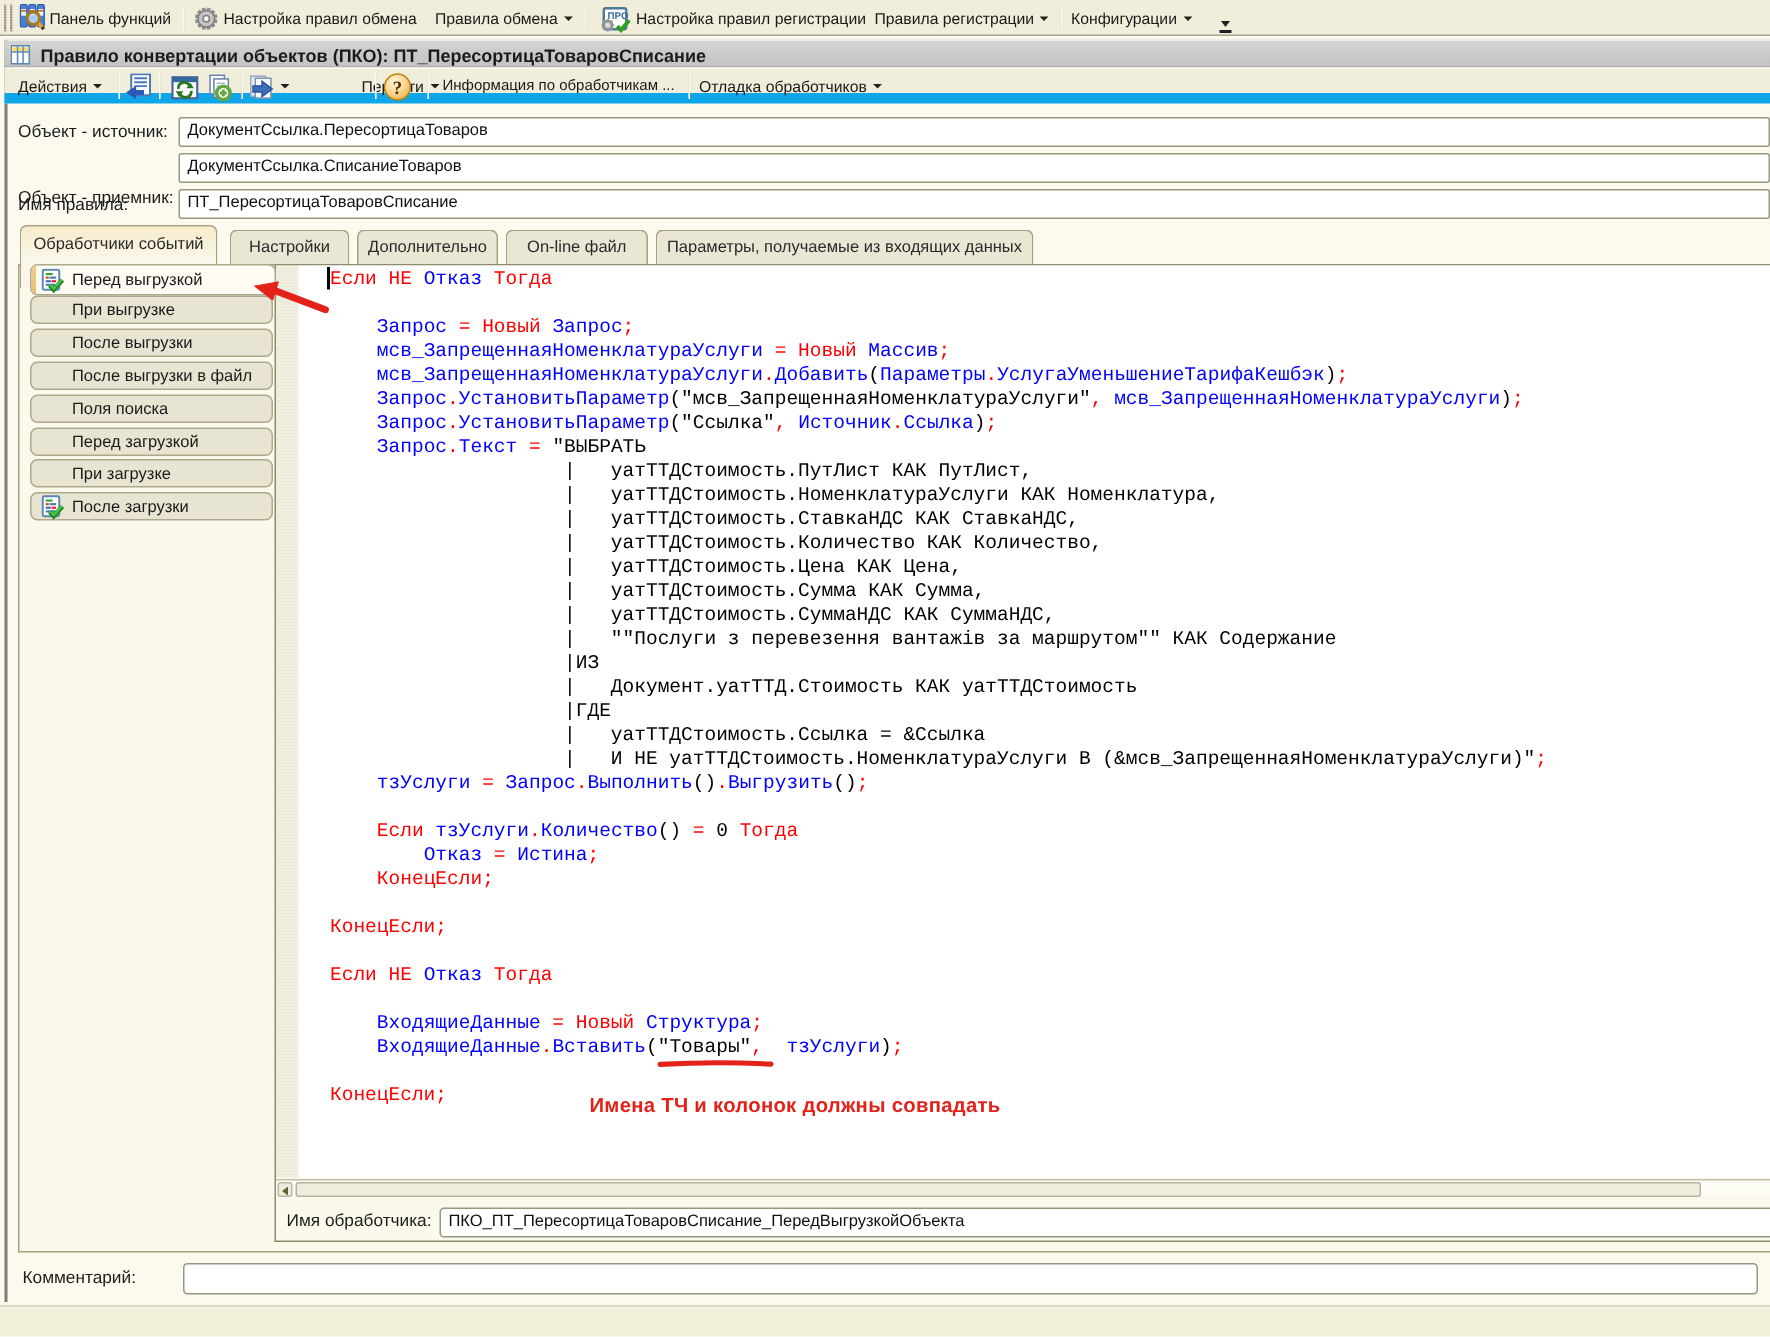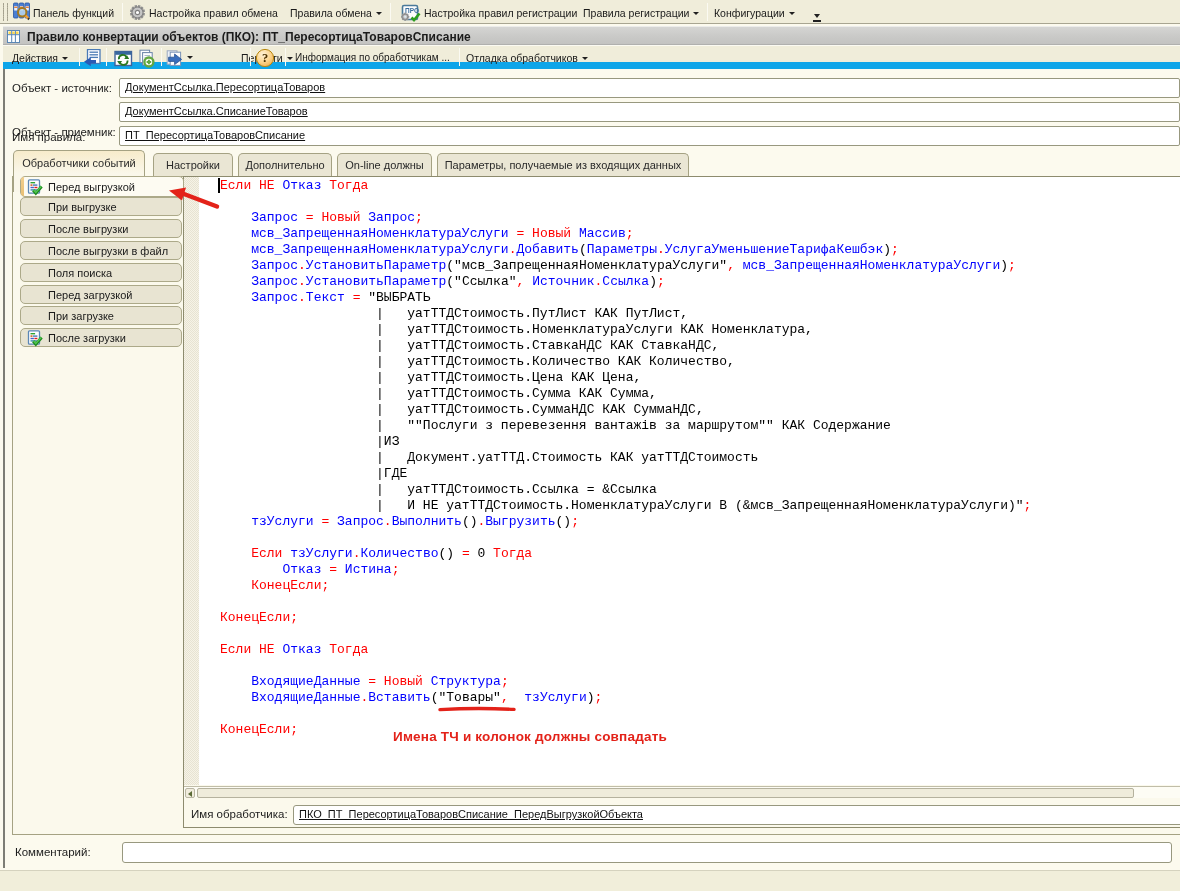--- a/index.html
+++ b/index.html
@@ -3,21 +3,21 @@
 <style>
   * { margin:0; padding:0; box-sizing:border-box; }
   html,body { width:1180px; height:891px; }
   body { position:relative; background:#fcfaee; font-family:"Liberation Sans",sans-serif; overflow:hidden; font-size:11px; color:#1a1a1a; }
   .abs { position:absolute; }
   .sep { position:absolute; width:1px; background:#b9b6a3; border-right:1px solid #fbfaf2; }
   .tbtxt { position:absolute; font-size:10.5px; color:#1a1a1a; white-space:nowrap; }
   .arr { display:inline-block; width:0; height:0; border-left:3px solid transparent; border-right:3px solid transparent; border-top:3px solid #202020; vertical-align:middle; margin-left:4px; margin-bottom:1px; }
   .lbl { position:absolute; font-size:11.5px; color:#1c1c1c; white-space:nowrap; }
   .inp { position:absolute; background:#fff; border:1px solid #98987f; border-radius:2px; font-size:11px; color:#101010; white-space:nowrap; overflow:hidden; }
-  .inp span { position:relative; left:5px; top:2px;text-decoration:underline; }
+  .inp span { position:relative; left:5px; top:2px; }
   .tab { position:absolute; top:153px; height:24px; background:#eae6d4; border:1px solid #a5a283; border-bottom:none; border-radius:5px 5px 0 0; text-align:center; font-size:11px; color:#2a2a2a; line-height:22px; white-space:nowrap; }
   .lbtn { position:absolute; left:20px; width:162px; height:19px; background:#e8e4d2; border:1px solid #aca989; border-radius:5px; font-size:11px; color:#1a1a1a; line-height:17px; white-space:nowrap; z-index:2; }
   .lbtn .t { position:absolute; left:27px; top:1px; }
   pre.code { position:absolute; z-index:3; left:220px; top:178px; font-family:"Liberation Mono",monospace; font-size:13px; line-height:16px; color:#000; }
   pre.code .r { color:#ff0000; }
   pre.code .b { color:#0000ff; }
 </style></head>
 <body>
 
 <div class="abs" style="left:0;top:0;width:1180px;height:24px;background:#f0edda;border-bottom:1px solid #a8a591;">
@@ -157,21 +157,21 @@
 
 <div class="lbl" style="left:12px;top:82px;">Объект - источник:</div>
 <div class="inp" style="left:119px;top:78px;width:1061px;height:20px;"><span>ДокументСсылка.ПересортицаТоваров</span></div>
 <div class="lbl" style="left:12px;top:106px;margin-top:20px;">Объект - приемник:</div>
 <div class="inp" style="left:119px;top:102px;width:1061px;height:20px;"><span>ДокументСсылка.СписаниеТоваров</span></div>
 <div class="lbl" style="left:12px;top:131px;">Имя правила:</div>
 <div class="inp" style="left:119px;top:126px;width:1061px;height:20px;"><span>ПТ_ПересортицаТоваровСписание</span></div>
 
 <div class="tab" style="left:153px;width:80px;">Настройки</div>
 <div class="tab" style="left:238px;width:94px;">Дополнительно</div>
-<div class="tab" style="left:337px;width:95px;">On-line должны</div>
+<div class="tab" style="left:337px;width:95px;">On-line файл</div>
 <div class="tab" style="left:437px;width:252px;">Параметры, получаемые из входящих данных</div>
 <div class="tab" style="left:13px;top:150px;width:132px;height:42px;background:linear-gradient(180deg,#f7eccb 0,#faf7ea 55%);border-color:#a5a283;z-index:3;line-height:25px;">Обработчики событий</div>
 
 <div class="abs" style="left:12px;top:176px;width:1168px;height:659px;border-top:1px solid #a5a283;border-left:1px solid #a5a283;border-bottom:1px solid #a5a283;background:#fbf9ec;z-index:1;"></div>
 
 <div class="abs" style="left:183px;top:176px;width:997px;height:652px;border:1px solid #8d8b6e;border-right:none;background:#fbf9ec;z-index:2;">
 
   <div class="abs" style="left:0;top:0;width:15px;height:608px;background:conic-gradient(#e7e3d2 25%,#f6f3e6 0 50%,#e7e3d2 0 75%,#f6f3e6 0) 0 0/2px 2px;"></div>
 
   <div class="abs" style="left:15px;top:0;width:982px;height:608px;background:#fff;"></div>

